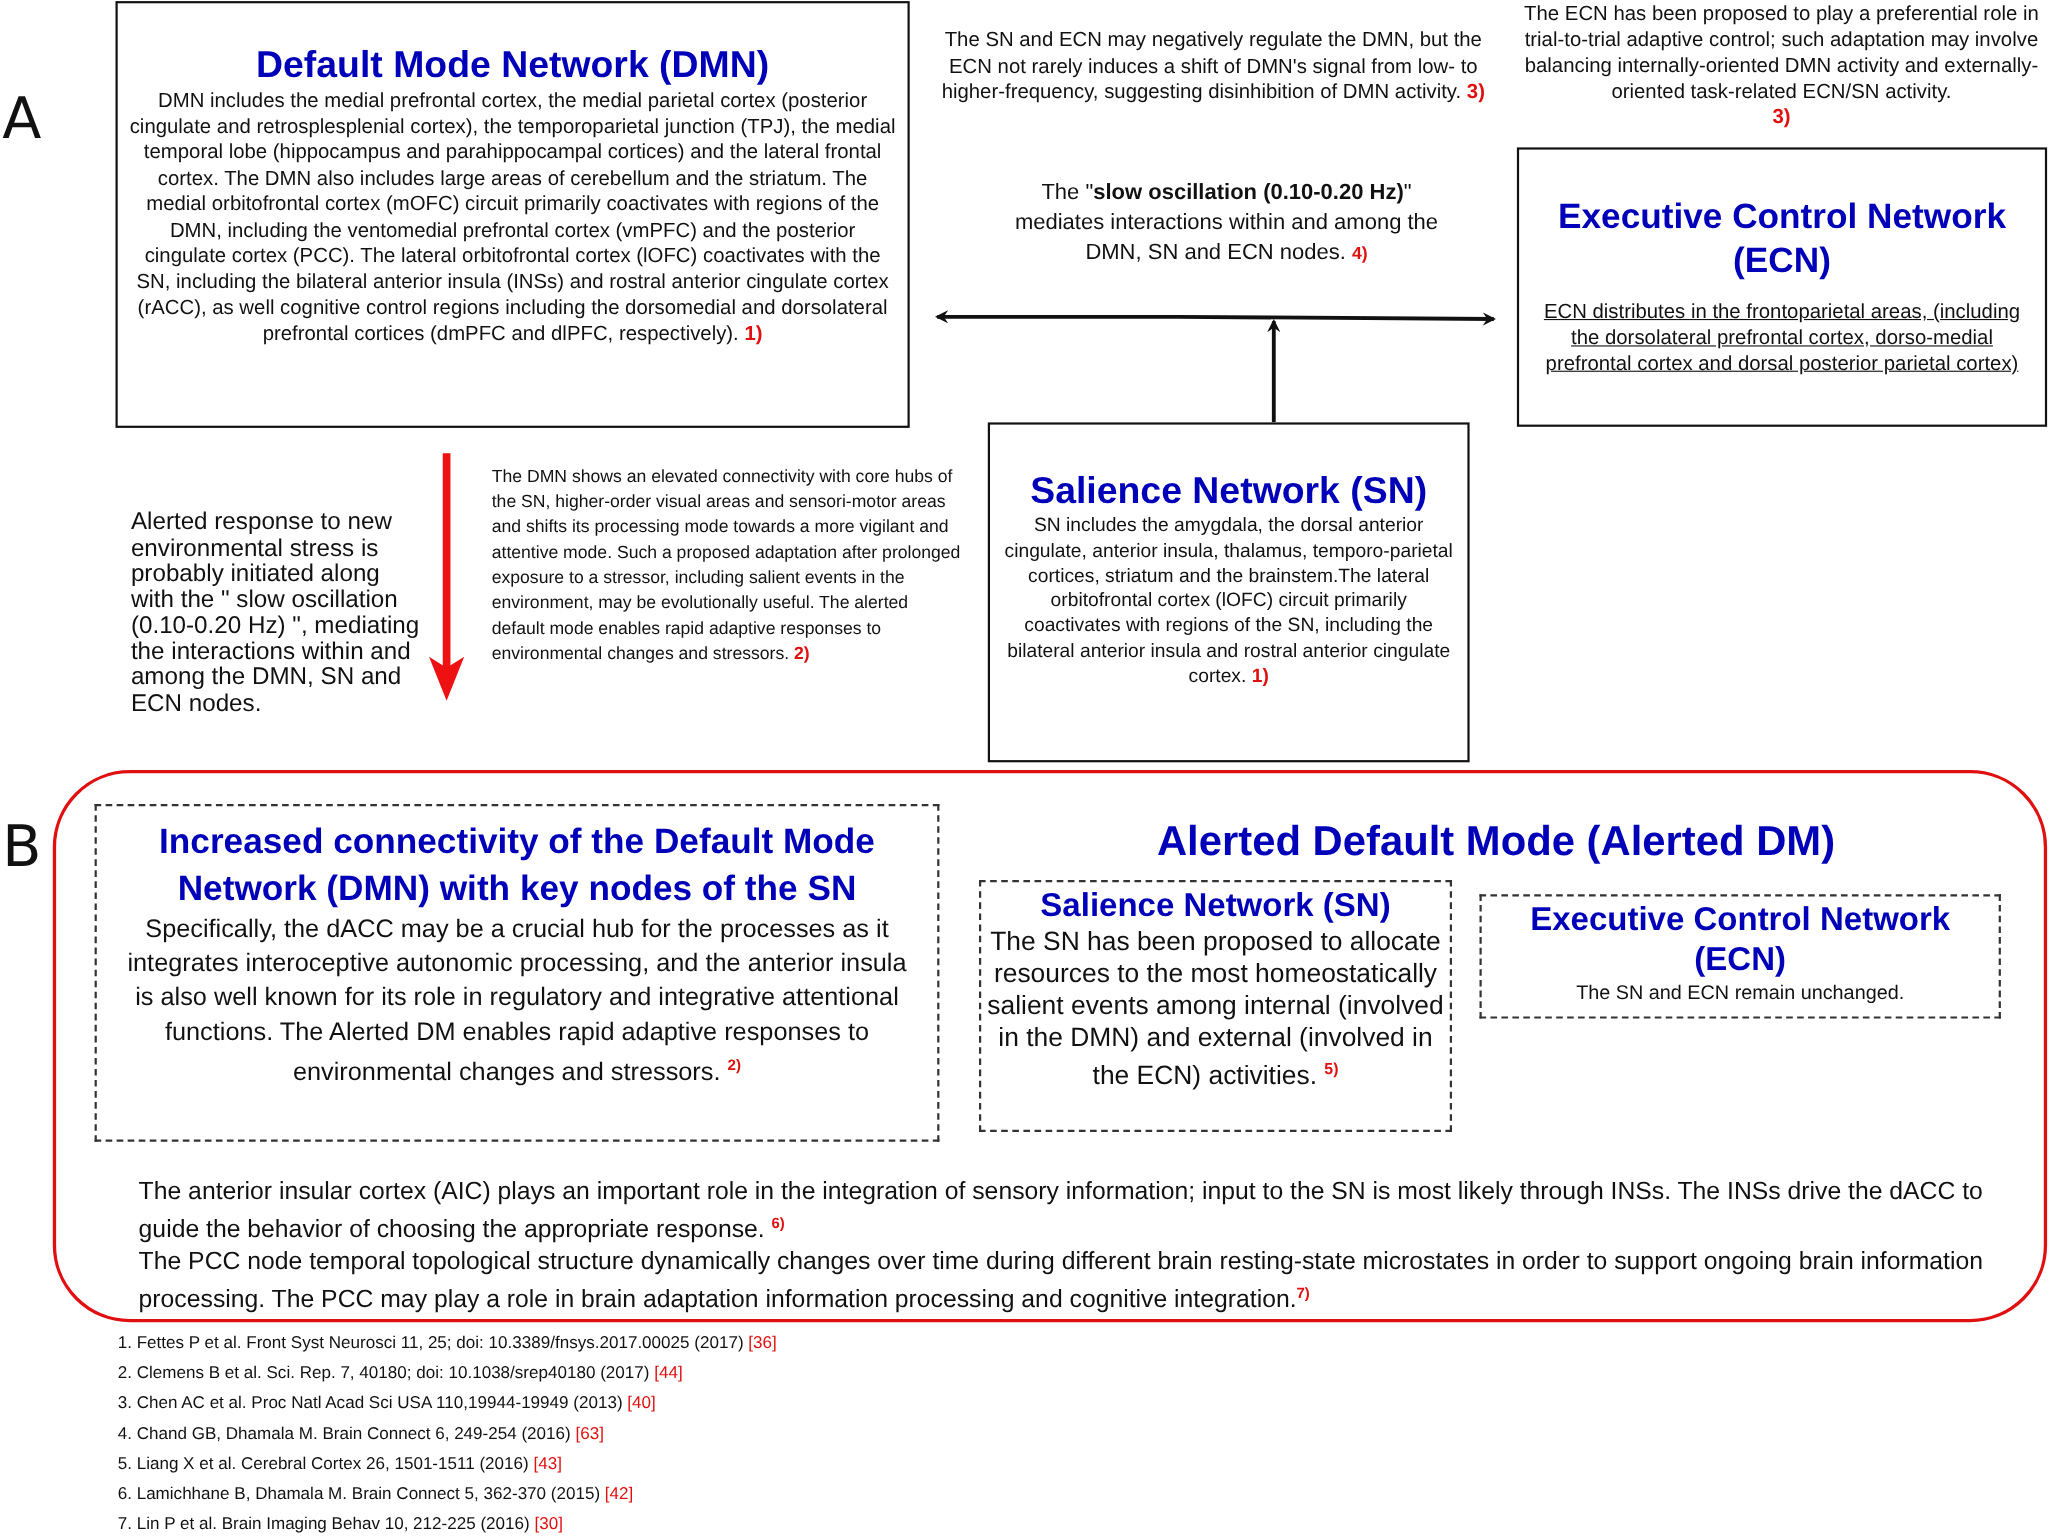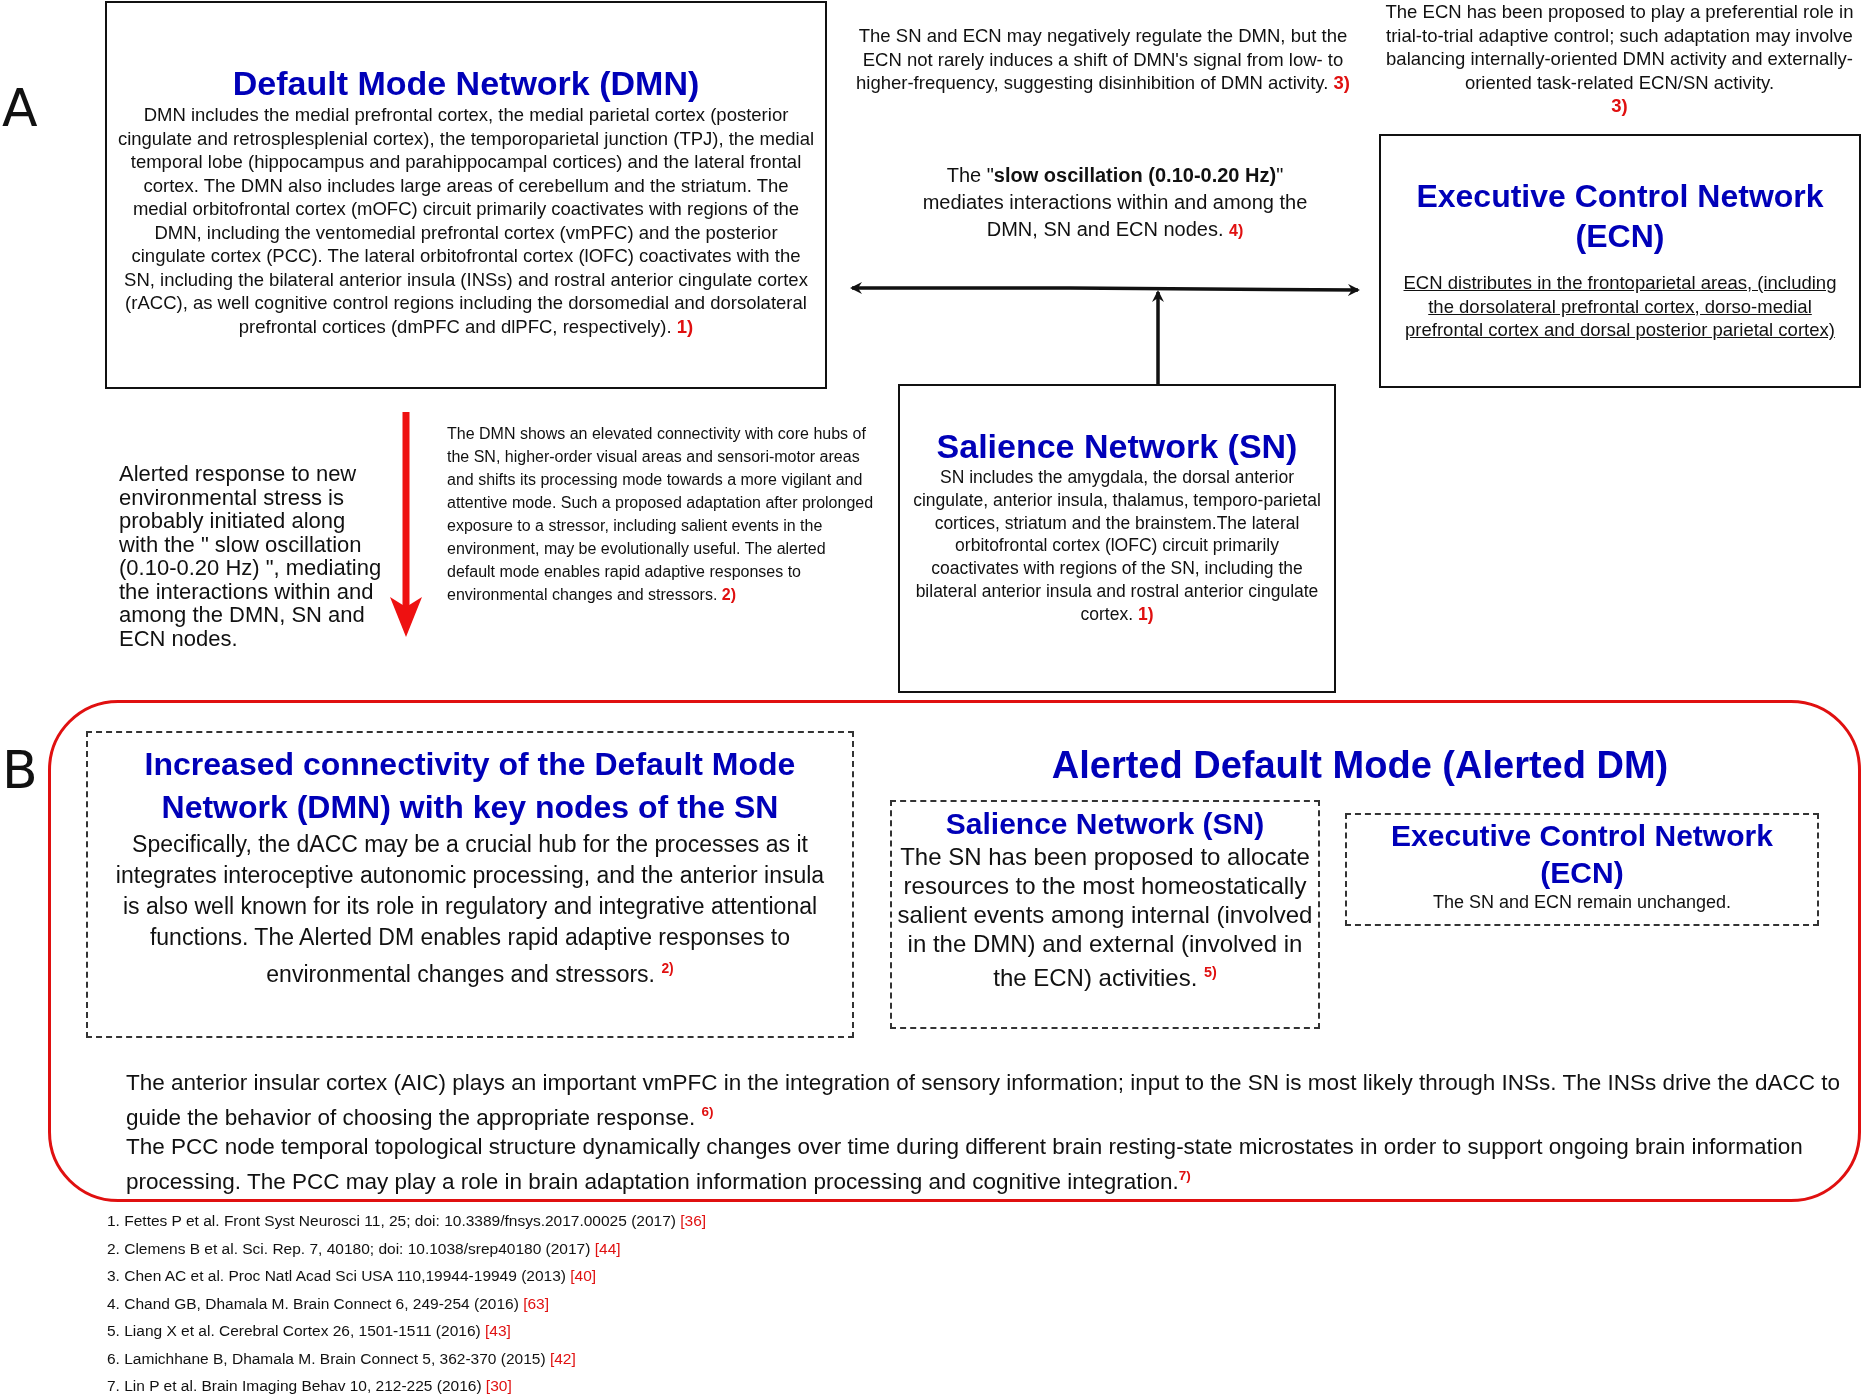--- a/index.html
+++ b/index.html
@@ -30,21 +30,21 @@
   </defs>
   <line x1="1070" y1="288" x2="852" y2="288" stroke="#111" stroke-width="3.5" marker-end="url(#ah)"></line>
   <line x1="1070" y1="288" x2="1358" y2="290" stroke="#111" stroke-width="3.5" marker-end="url(#ah)"></line>
   <line x1="1158" y1="384" x2="1158" y2="292" stroke="#111" stroke-width="3.5" marker-end="url(#ah)"></line>
   <g>
     <line x1="406" y1="412" x2="406" y2="615" stroke="#ee1111" stroke-width="7"></line>
     <path d="M390,597 L406,637 L422,597 L406,607 Z" fill="#ee1111"></path>
   </g>
 </svg>
 
-<div class="box" style="left:105px;top:1px;width:722px;height:388px;padding:60px 8px 0;">
+<div class="box" style="left:105px;top:1px;width:722px;height:388px;padding:36px 8px 0;">
   <div class="title" style="font-size:34px;line-height:40px;">Default Mode Network (DMN)</div>
   <div class="txt" style="margin-top:0;">
     <span>DMN includes the medial prefrontal cortex, the medial parietal cortex (posterior cingulate and retrosplesplenial cortex), the temporoparietal junction (TPJ), the medial temporal lobe (hippocampus and parahippocampal cortices) and the lateral frontal cortex. The DMN also includes large areas of cerebellum and the striatum. The medial orbitofrontal cortex (mOFC) circuit primarily coactivates with regions of the DMN, including the ventomedial prefrontal cortex (vmPFC) and the posterior cingulate cortex (PCC). The lateral orbitofrontal cortex (lOFC) coactivates with the SN, including the bilateral anterior insula (INSs) and rostral anterior cingulate cortex (rACC), as well cognitive control regions including the dorsomedial and dorsolateral prefrontal cortices (dmPFC and dlPFC, respectively).</span>
     <span class="ref">1)</span>
   </div>
 </div>
 
 <div class="abs txt center" style="left:850px;top:24px;width:506px;">
   <span>The SN and ECN may negatively regulate the DMN, but the ECN not rarely induces a shift of DMN's signal from low- to higher-frequency, suggesting disinhibition of DMN activity.</span>
   <span class="ref">3)</span>
@@ -100,21 +100,21 @@
   </div>
 </div>
 
 <div class="dash" style="left:1345px;top:813px;width:474px;height:113px;padding:2px 6px 0;">
   <div class="title" style="font-size:30px;line-height:37px;">Executive Control Network (ECN)</div>
   <div style="font-size:18px;line-height:22px;">The SN and ECN remain unchanged.</div>
 </div>
 
 <div class="abs" style="left:126px;top:1068px;width:1715px;font-size:22.5px;line-height:29px;">
   <div>
-    <span>The anterior insular cortex (AIC) plays an important vmPFC in the integration of sensory information; input to the SN is most likely through INSs. The INSs drive the dACC to guide the behavior of choosing the appropriate response.</span>
+    <span>The anterior insular cortex (AIC) plays an important role in the integration of sensory information; input to the SN is most likely through INSs. The INSs drive the dACC to guide the behavior of choosing the appropriate response.</span>
     <span class="sup">6)</span>
   </div>
   <div>
     <span>The PCC node temporal topological structure dynamically changes over time during different brain resting-state microstates in order to support ongoing brain information processing. The PCC may play a role in brain adaptation  information processing and cognitive integration.</span><span class="sup">7)</span>
   </div>
 </div>
 
 <div class="abs refs-list" style="left:107px;top:1207px;width:1200px;">
   <div><span>1. Fettes P et al. Front Syst Neurosci 11, 25; doi: 10.3389/fnsys.2017.00025 (2017) </span><span class="tag">[36]</span></div>
   <div><span>2. Clemens B et al. Sci. Rep. 7, 40180; doi: 10.1038/srep40180 (2017) </span><span class="tag">[44]</span></div>

